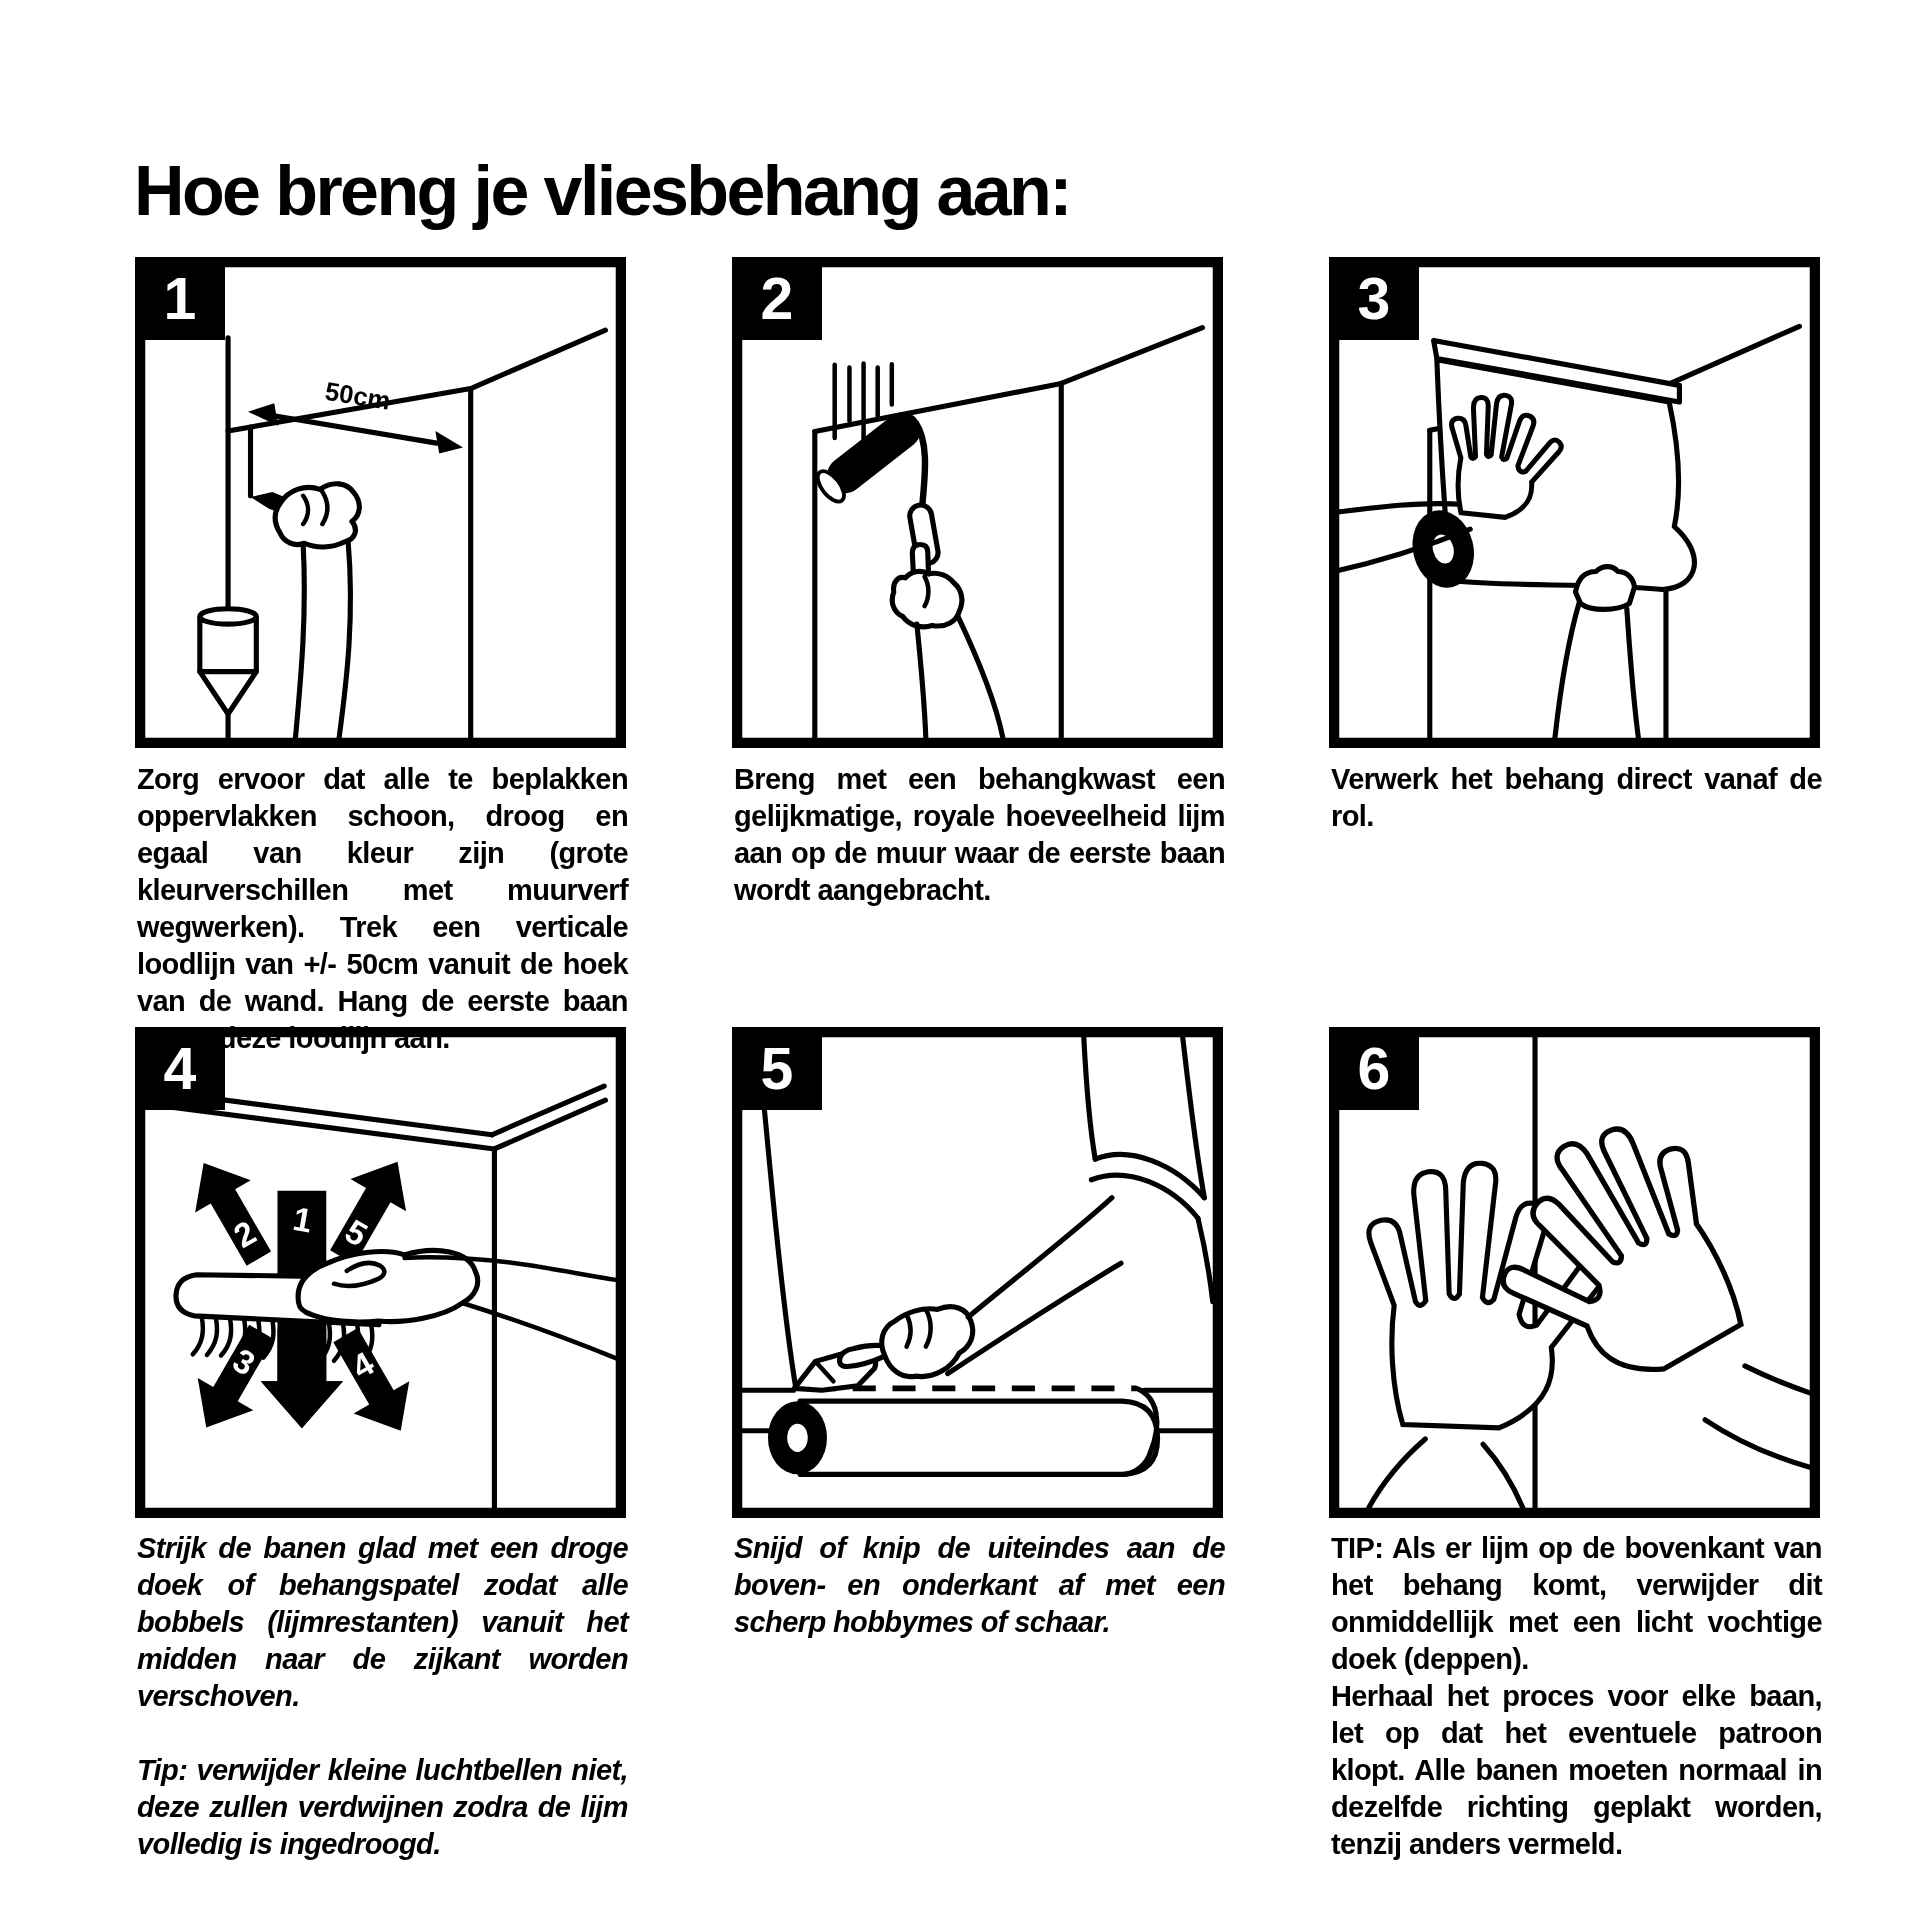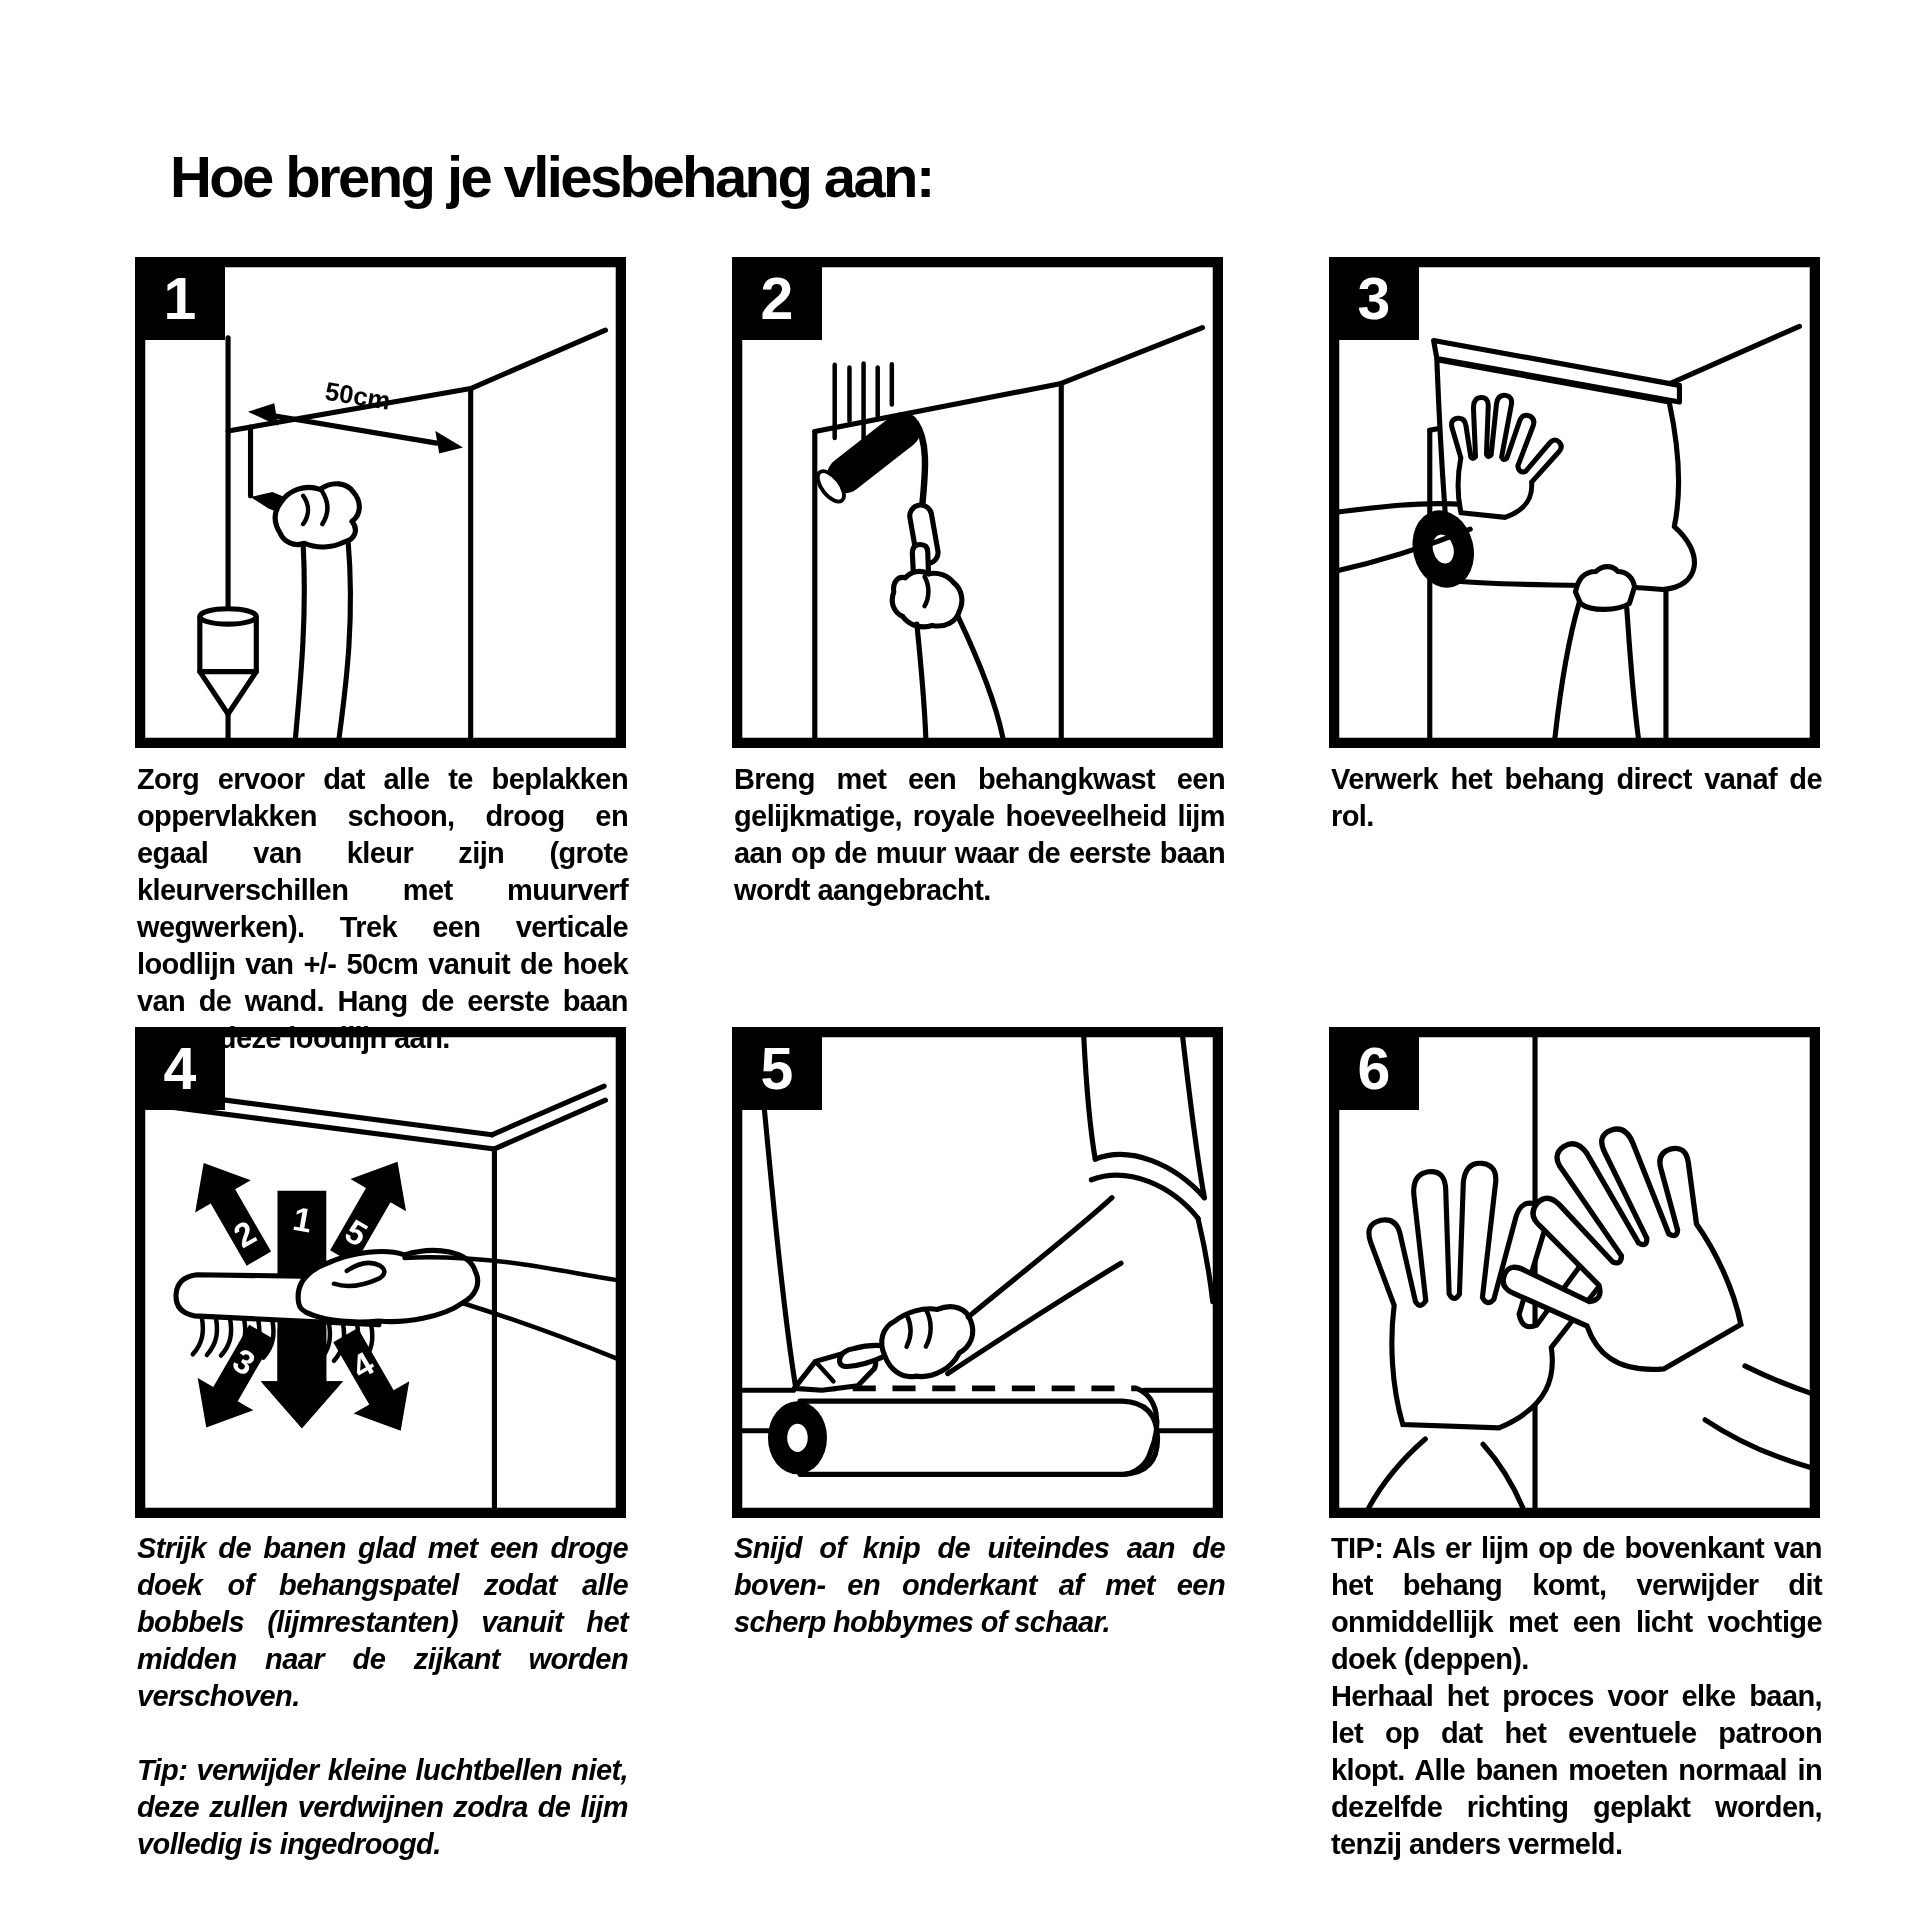--- a/index.html
+++ b/index.html
@@ -2,21 +2,21 @@
 <html style="font-size:10.3px"><head>
 <meta charset="utf-8">
 <style>
   html,body{margin:0;padding:0;background:#fff;}
   #poster{
     position:relative;width:1926px;height:1926px;background:#fff;
     font-family:"Liberation Sans", sans-serif;color:#000;overflow:hidden;
   }
   #title{
     position:absolute;left:134px;top:104px;width:1669px;
-    font-size:58px;font-weight:bold;letter-spacing:-2.6px;margin-left:36px;
+    font-size:70px;font-weight:bold;letter-spacing:-2.6px;
   }
   .panel{position:absolute;width:491px;height:491px;background:#fff;}
   .panel svg{position:absolute;left:0;top:0;width:491px;height:491px;}
   .badge{
     position:absolute;left:0;top:0;width:90px;height:83px;background:#000;
     color:#fff;display:flex;align-items:center;justify-content:center;
     font-size:59px;font-weight:bold;z-index:3;
   }
   .caption{
     position:absolute;width:491px;

